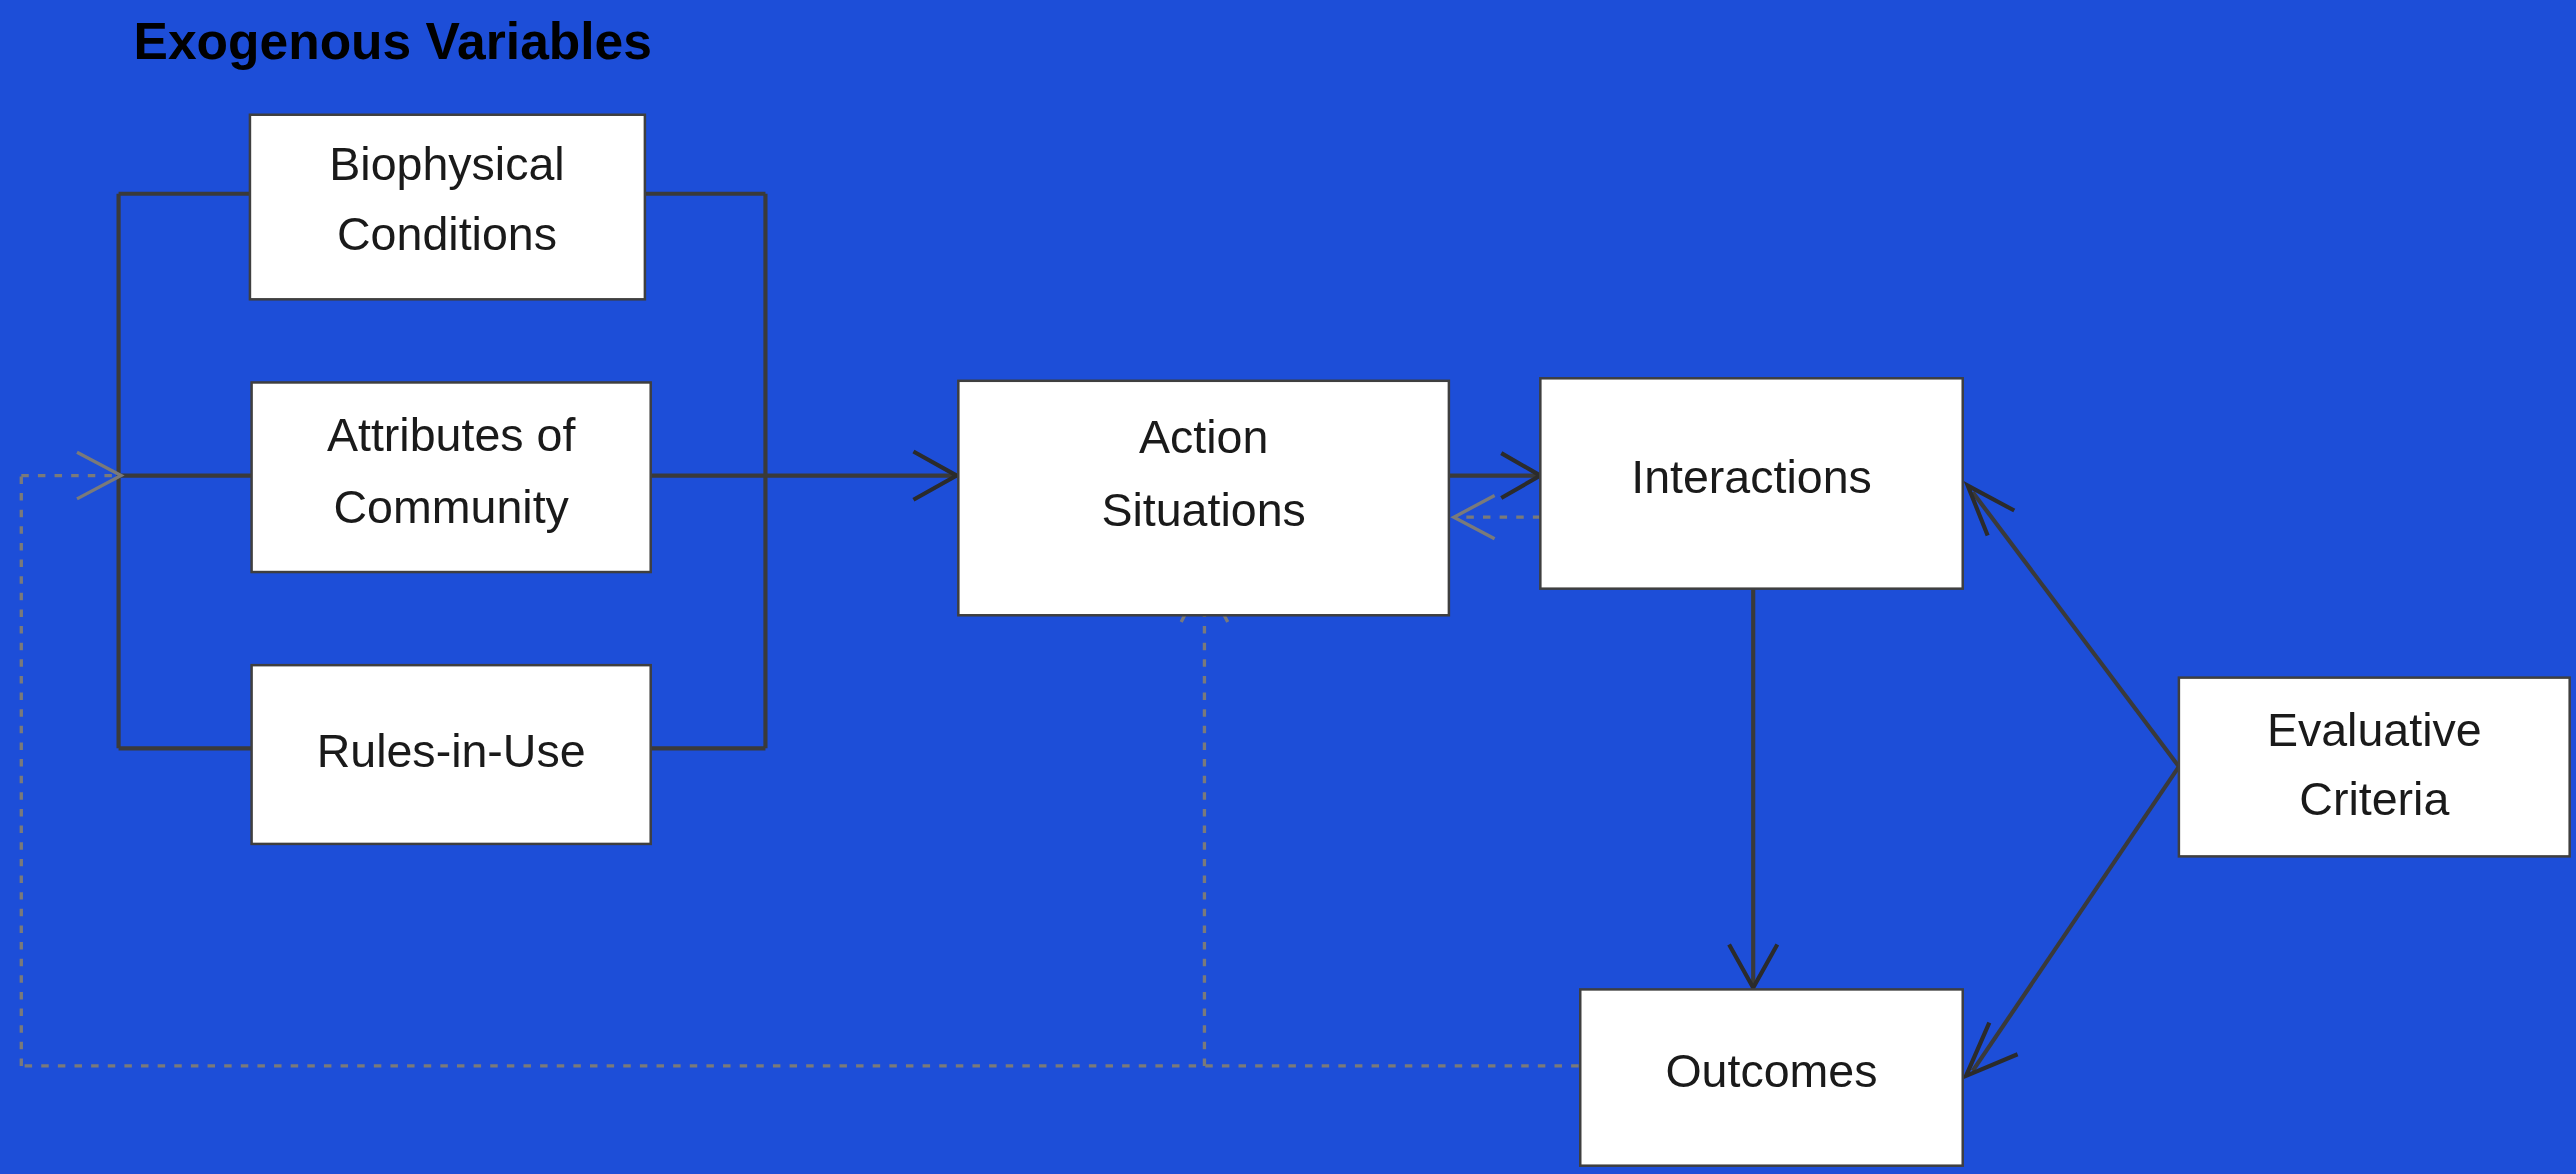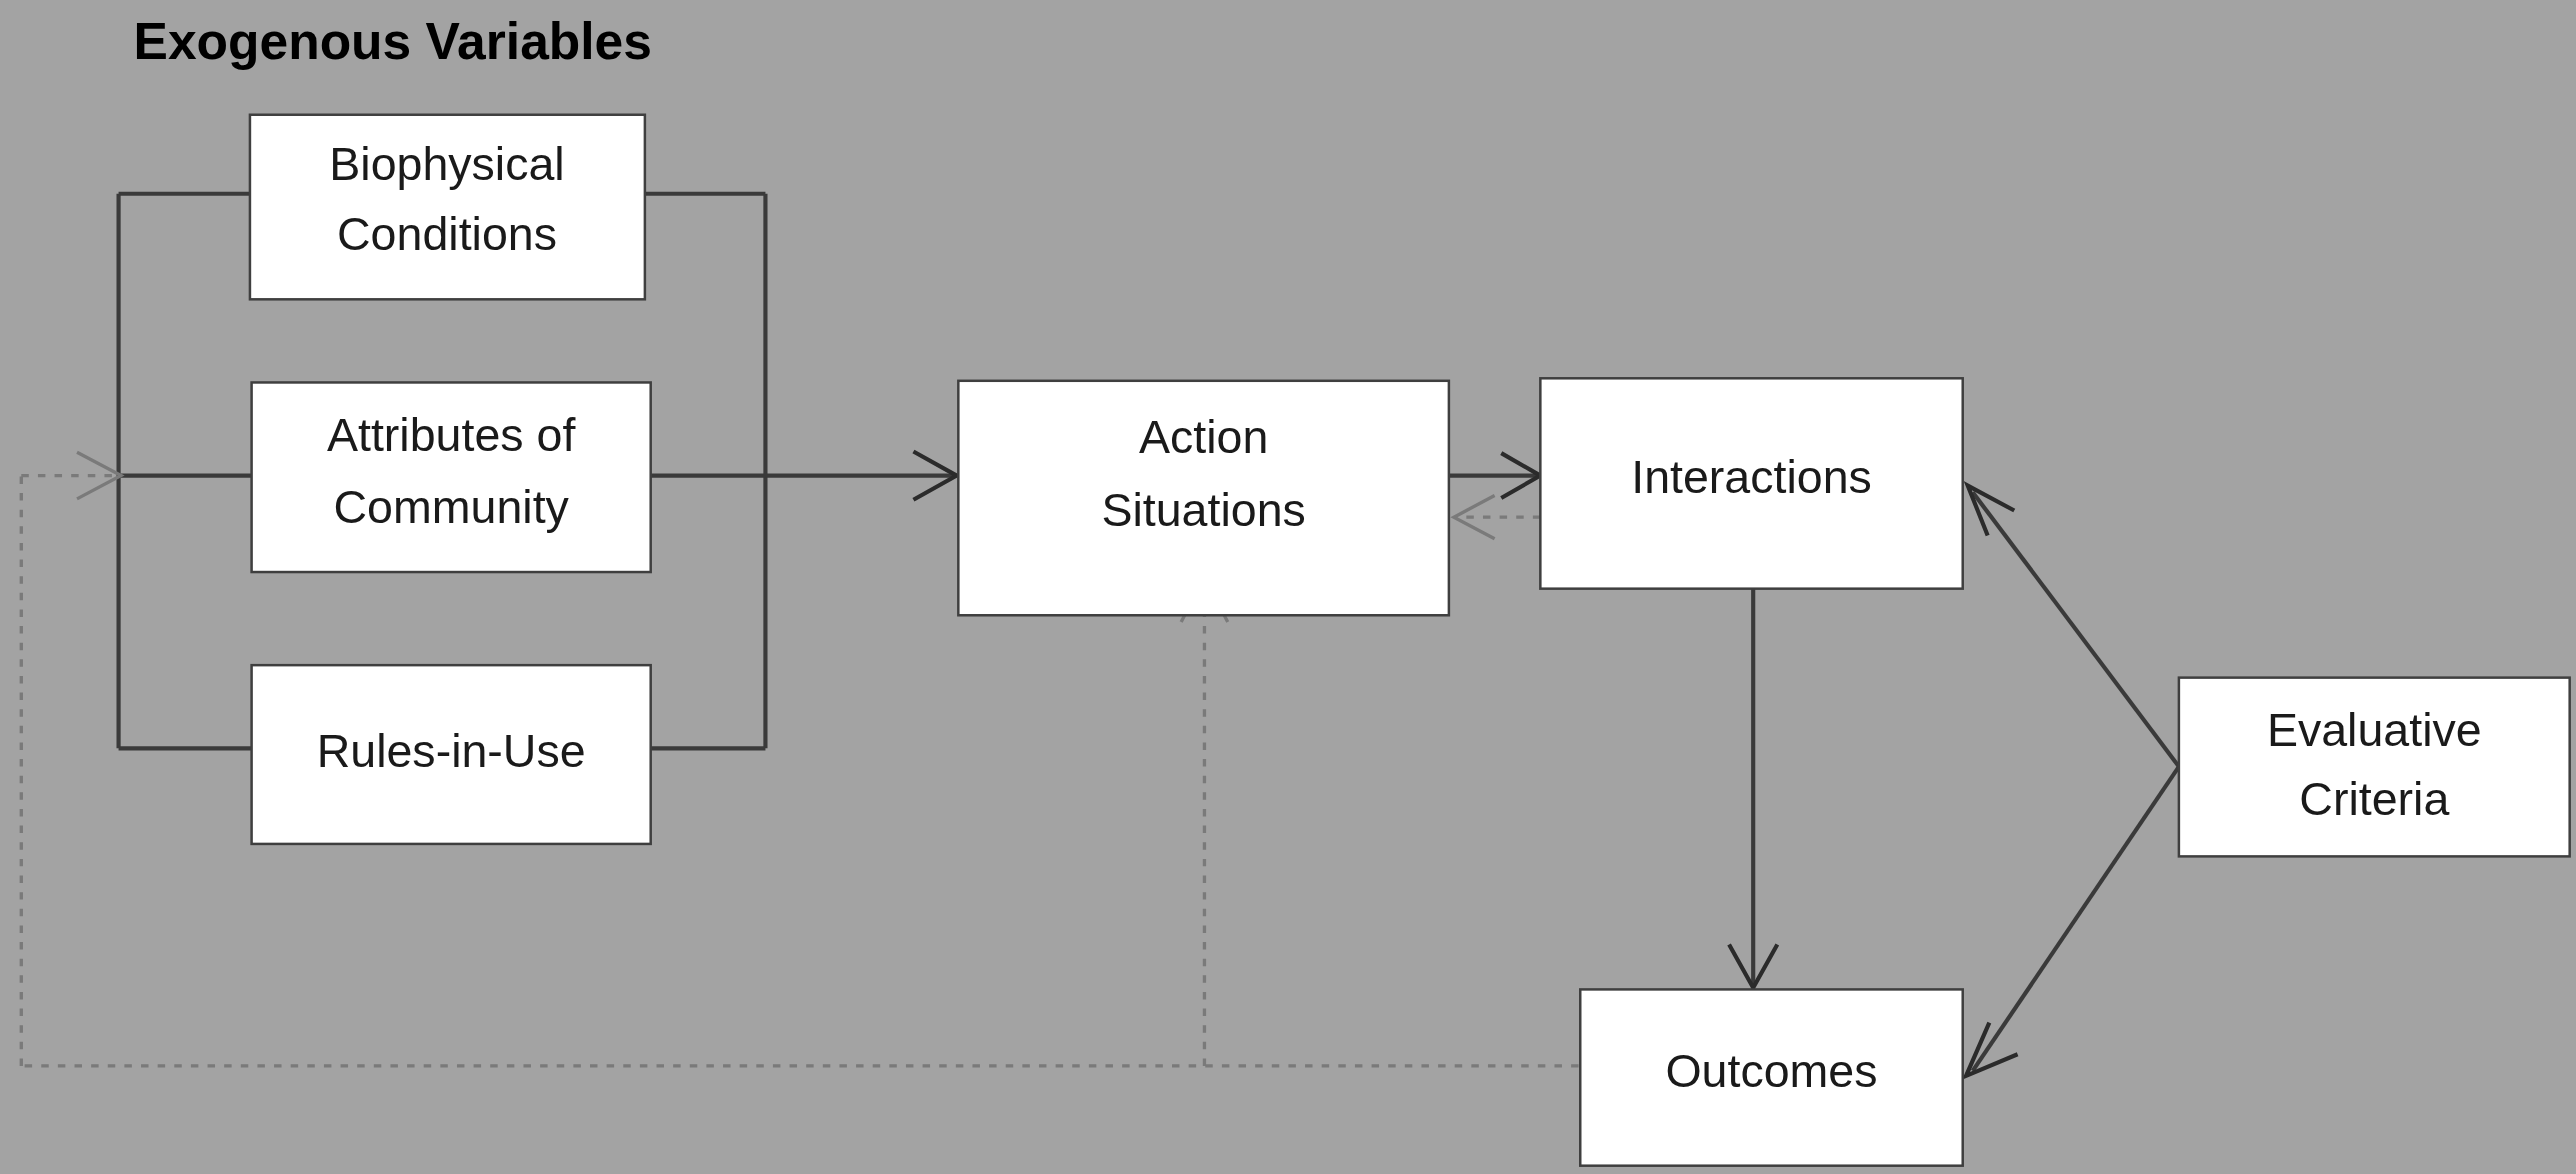--- a/index.html
+++ b/index.html
@@ -11,21 +11,21 @@
   body {
     width: 2576px;
     height: 1174px;
     font-family: "Liberation Sans", sans-serif;
     overflow: hidden;
   }
   #diagram-root {
     position: relative;
     width: 2576px;
     height: 1174px;
-    background: #a3a3a3;
+    background: #1d4ed8;
   }
   svg#diagram-svg {
     position: absolute;
     top: 0;
     left: 0;
     width: 2576px;
     height: 1174px;
     display: block;
   }
   .node-rect {

